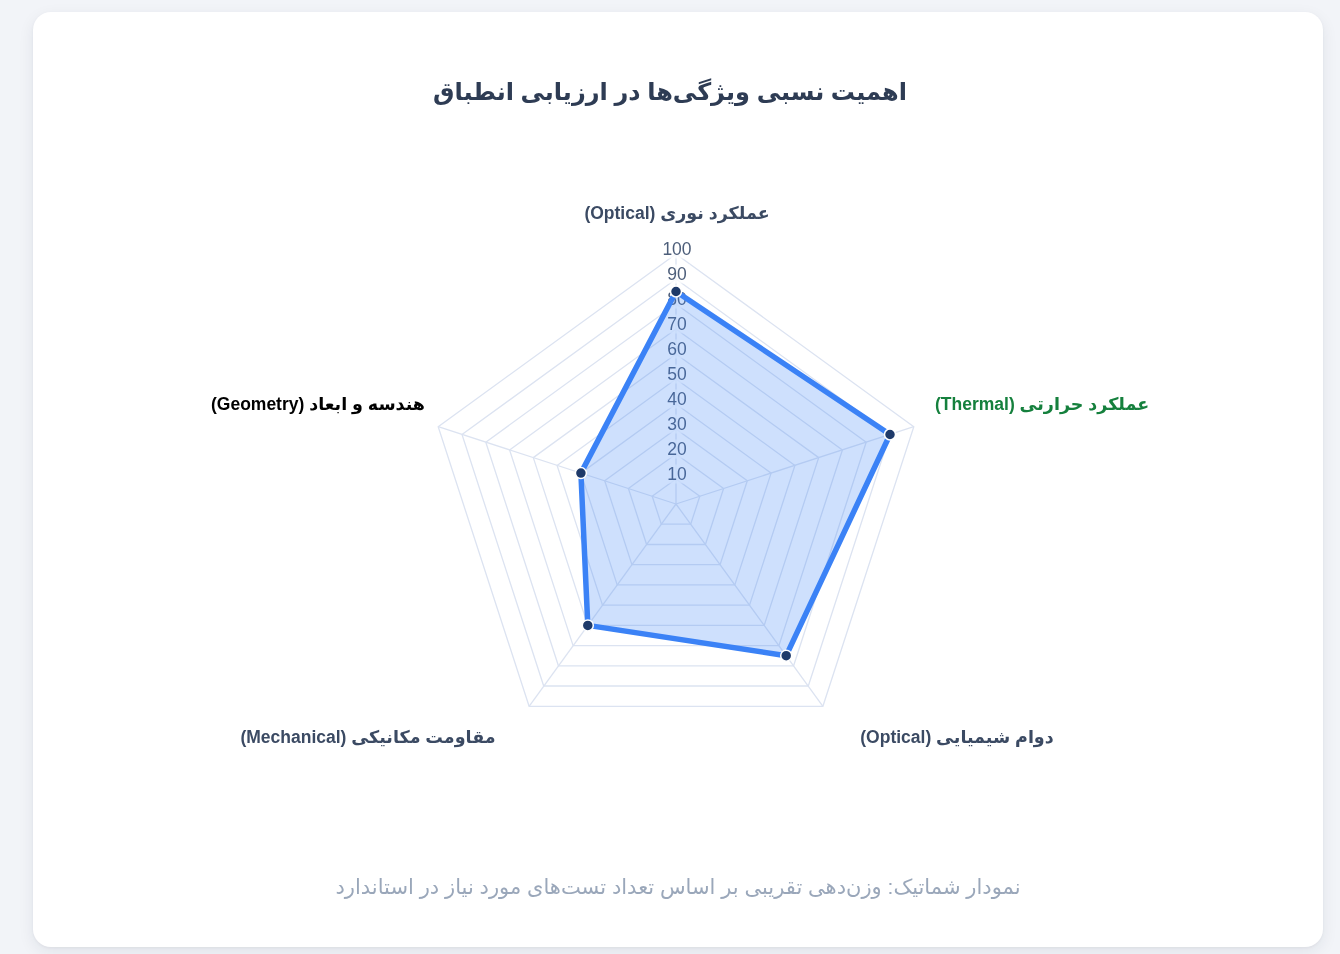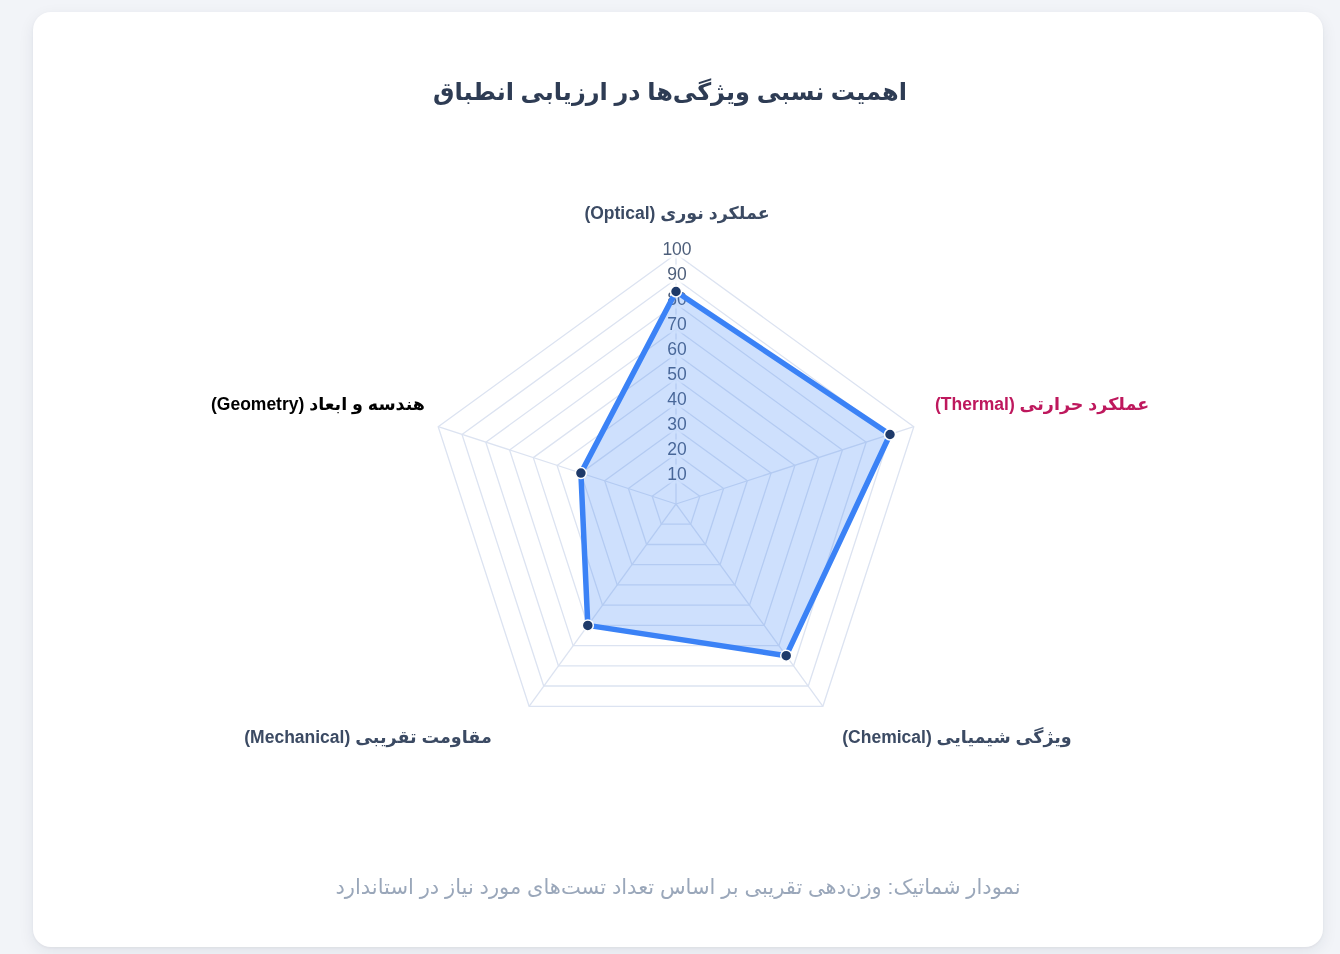--- a/index.html
+++ b/index.html
@@ -111,19 +111,19 @@
       <circle cx="676.0" cy="291.5" r="5.5" fill="#1e3a6a" stroke="#ffffff" stroke-width="1.5"></circle>
       <circle cx="890.0" cy="434.5" r="5.5" fill="#1e3a6a" stroke="#ffffff" stroke-width="1.5"></circle>
       <circle cx="786.2" cy="655.7" r="5.5" fill="#1e3a6a" stroke="#ffffff" stroke-width="1.5"></circle>
       <circle cx="587.8" cy="625.4" r="5.5" fill="#1e3a6a" stroke="#ffffff" stroke-width="1.5"></circle>
       <circle cx="580.9" cy="473.1" r="5.5" fill="#1e3a6a" stroke="#ffffff" stroke-width="1.5"></circle>
     </g>
 </svg>
 
 <div>
   <div class="axis-label anchor-c" style="left: 677px; top: 213px; color: rgb(59, 74, 99);">عملکرد نوری (Optical)</div>
-  <div class="axis-label anchor-l" style="left: 935px; top: 404px; color: #be185d;">عملکرد حرارتی (Thermal)</div>
-  <div class="axis-label anchor-c" style="left: 957px; top: 737px; color: rgb(59, 74, 99);">ویژگی شیمیایی (Chemical)</div>
-  <div class="axis-label anchor-c" style="left: 368px; top: 737px; color: rgb(59, 74, 99);">مقاومت تقریبی (Mechanical)</div>
+  <div class="axis-label anchor-l" style="left: 935px; top: 404px; color: #15803d;">عملکرد حرارتی (Thermal)</div>
+  <div class="axis-label anchor-c" style="left: 957px; top: 737px; color: rgb(59, 74, 99);">دوام شیمیایی (Optical)</div>
+  <div class="axis-label anchor-c" style="left: 368px; top: 737px; color: rgb(59, 74, 99);">مقاومت مکانیکی (Mechanical)</div>
   <div class="axis-label anchor-r" style="left: 425px; top: 404px; color: #000000;">هندسه و ابعاد (Geometry)</div>
 </div>
 
 <div class="chart-caption" style="color: rgb(154, 167, 186);">نمودار شماتیک: وزن‌دهی تقریبی بر اساس تعداد تست‌های مورد نیاز در استاندارد</div>
 
 </body></html>

